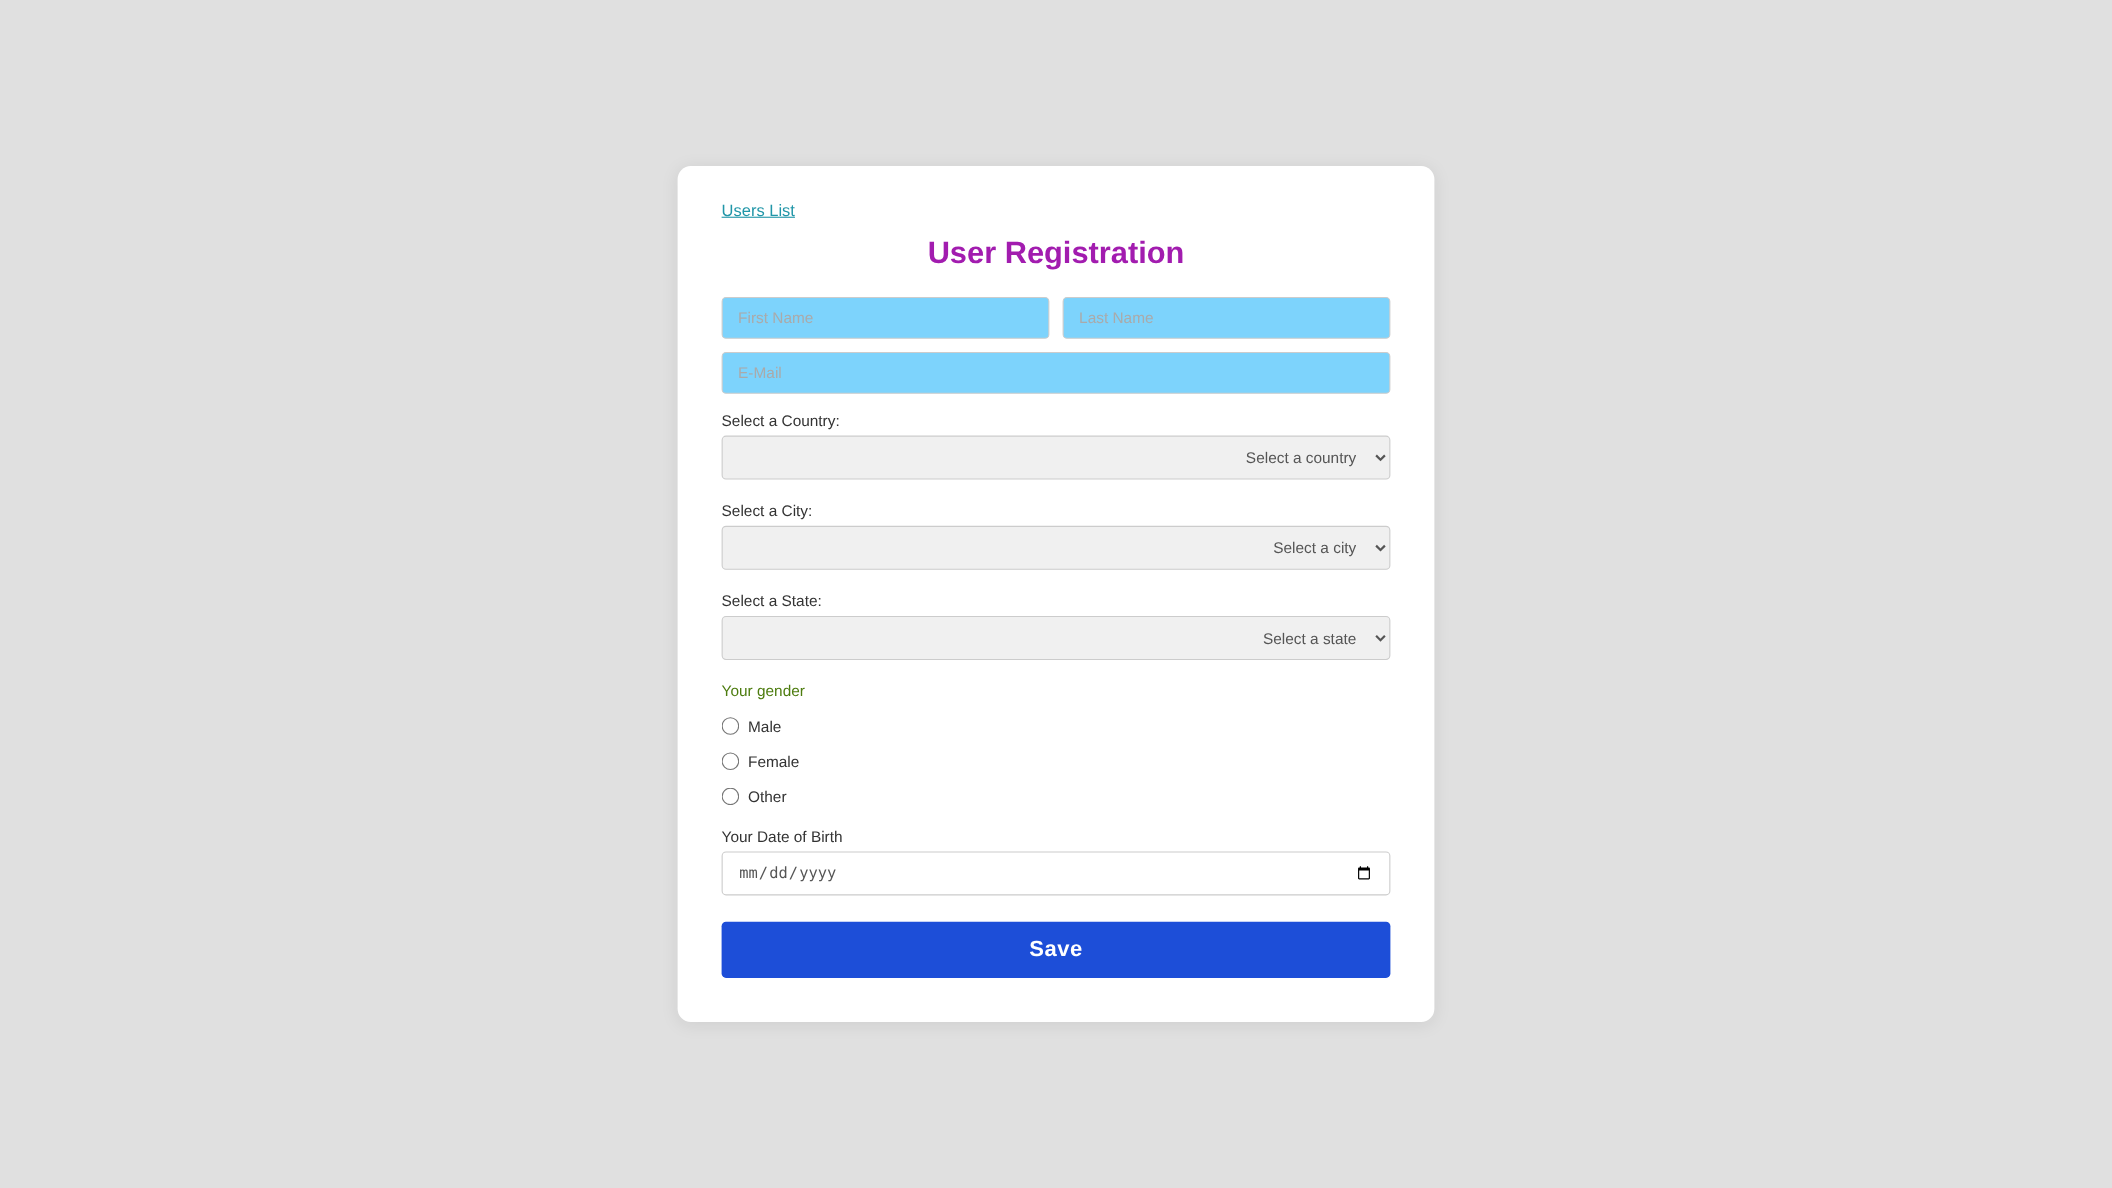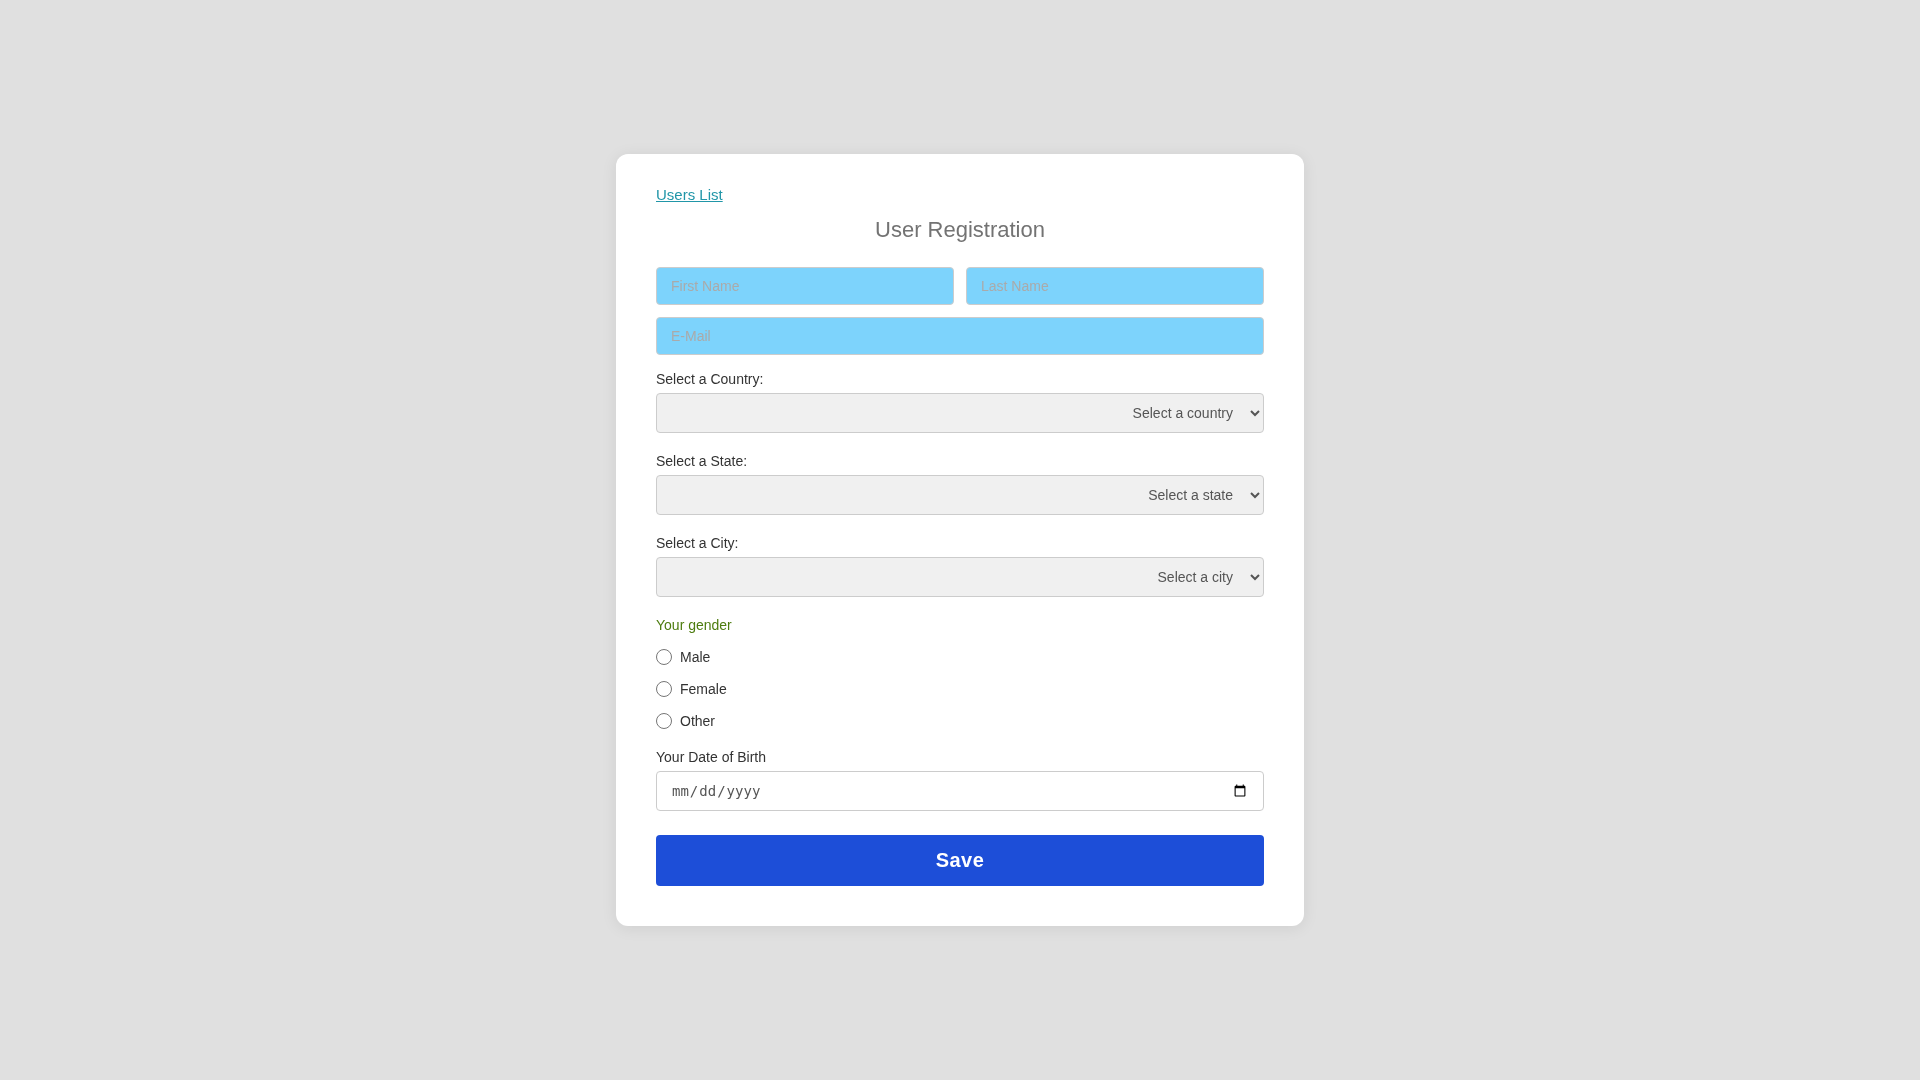--- a/index.html
+++ b/index.html
@@ -30,23 +30,23 @@
       color: #2196a8;
       text-decoration: underline;
       font-size: 15px;
       cursor: pointer;
       display: inline-block;
       margin-bottom: 14px;
     }
 
     .page-title {
       text-align: center;
-      font-size: 22px;
-      font-weight: 400;
-      color: #737373;
+      font-size: 28px;
+      font-weight: 700;
+      color: #a21caf;
       margin-bottom: 24px;
     }
 
     .name-row {
       display: flex;
       gap: 12px;
       margin-bottom: 12px;
     }
 
     .input-field {
@@ -177,30 +177,30 @@
   </div>
 
   <div class="select-group">
     <label class="field-label">Select a Country:</label>
     <select class="select-field">
       <option value="">Select a country</option>
     </select>
   </div>
 
   <div class="select-group">
+    <label class="field-label">Select a City:</label>
+    <select class="select-field">
+      <option value="">Select a city</option>
+    </select>
+  </div>
+
+  <div class="select-group">
     <label class="field-label">Select a State:</label>
     <select class="select-field">
       <option value="">Select a state</option>
-    </select>
-  </div>
-
-  <div class="select-group">
-    <label class="field-label">Select a City:</label>
-    <select class="select-field">
-      <option value="">Select a city</option>
     </select>
   </div>
 
   <div class="gender-section">
     <div class="gender-title">Your gender</div>
     <label class="radio-option">
       <input type="radio" name="gender" value="male" style="">
       <span>Male</span>
     </label>
     <label class="radio-option">

